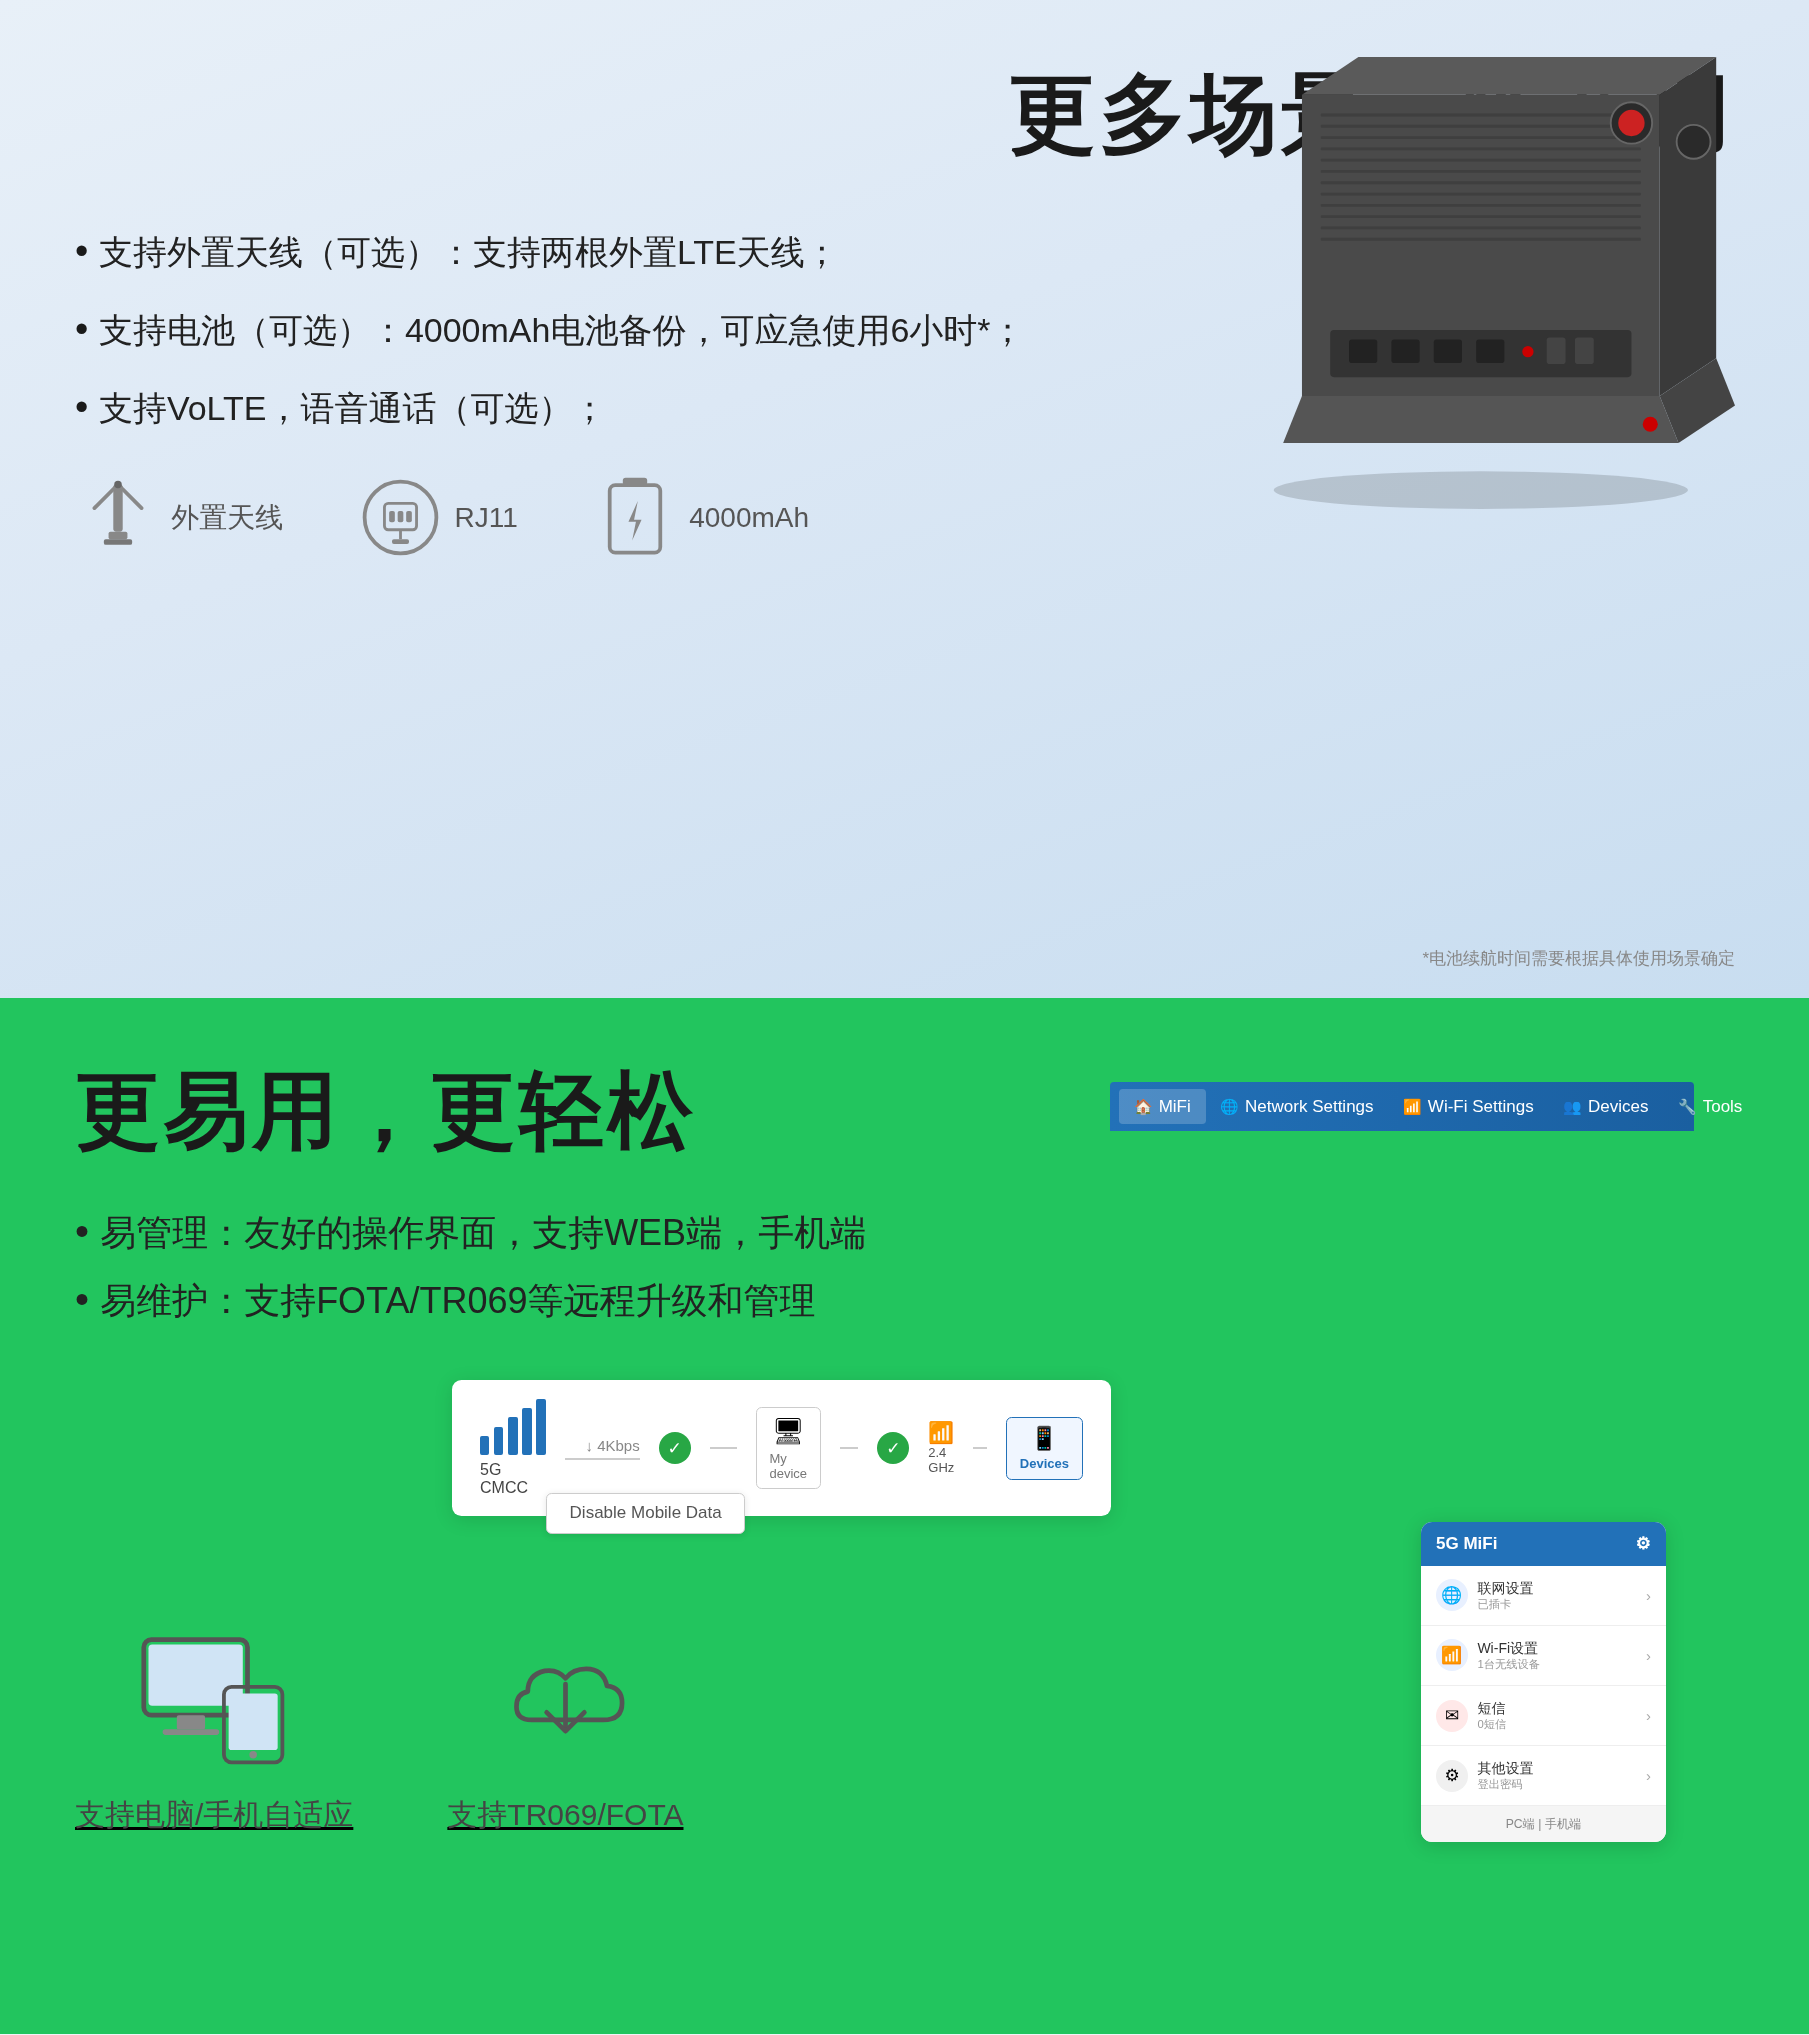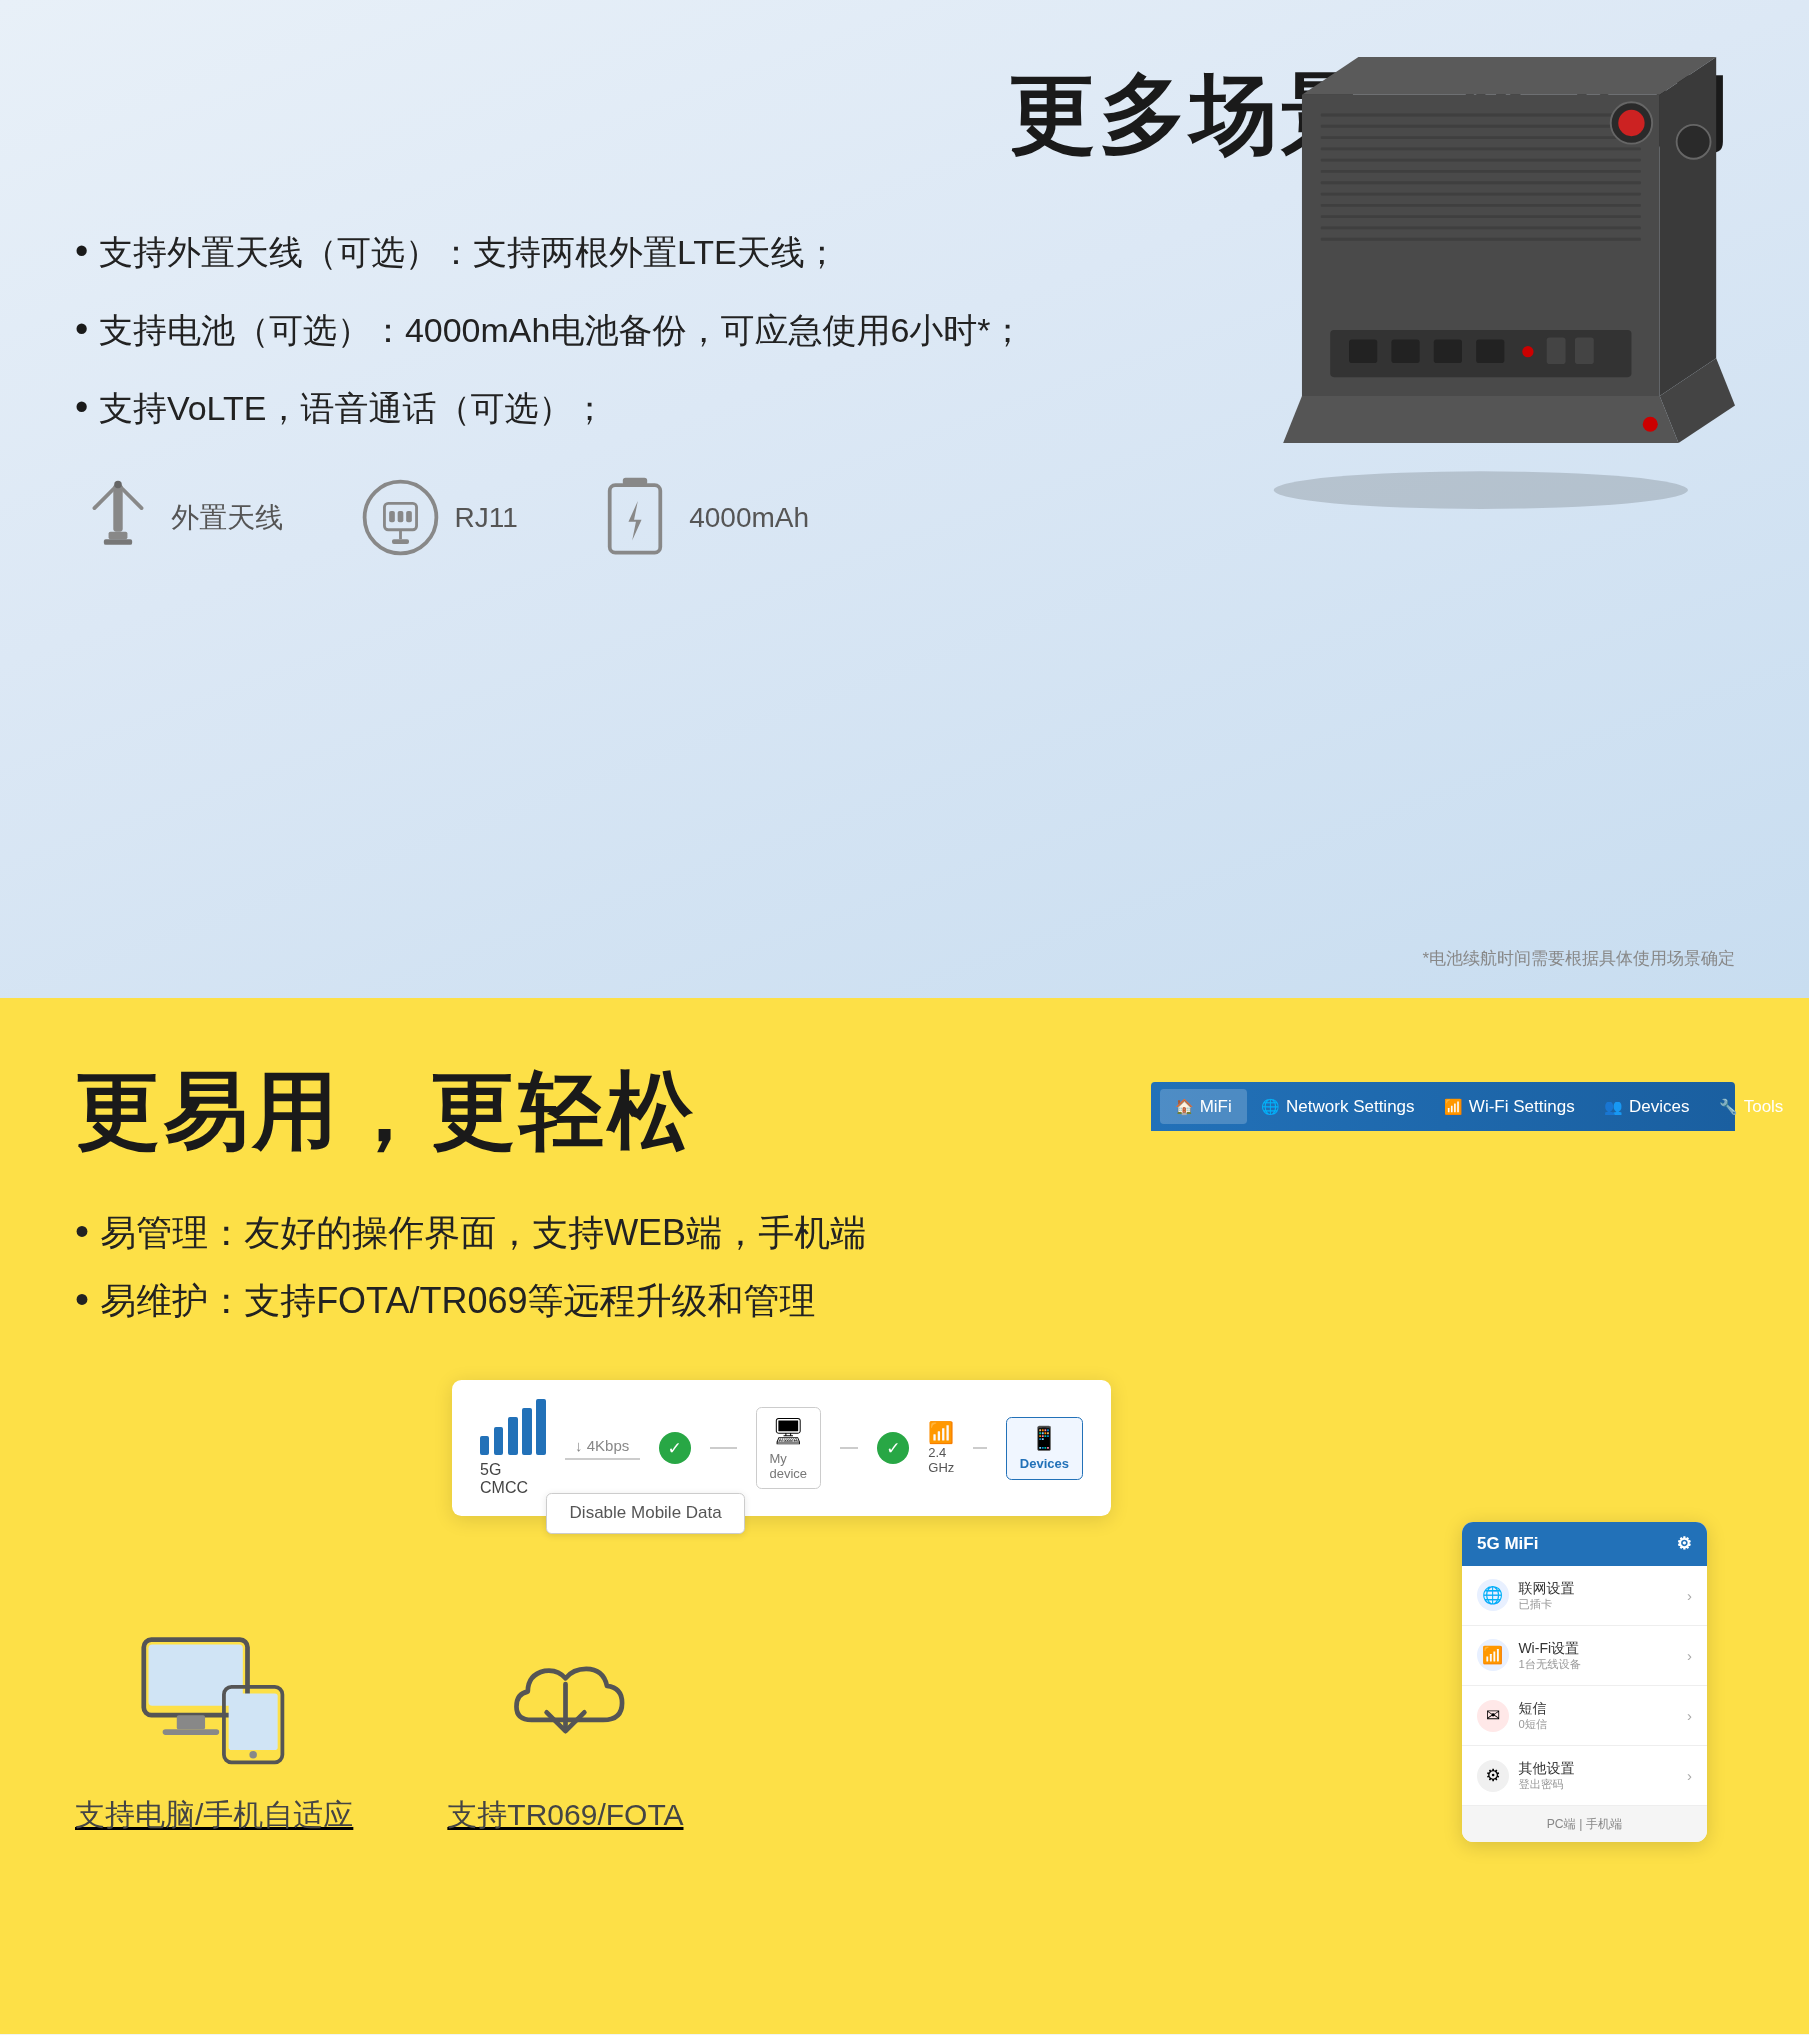--- a/index.html
+++ b/index.html
@@ -92,22 +92,22 @@
     .footnote {
       position: absolute;
       bottom: 28px;
       right: 75px;
       font-size: 17px;
       color: #888;
     }
 
     
     .section-bottom {
-      background: #fde047;
-      padding: 56px 75px 56px 75px;
+      background: #22c55e;
+      padding: 56px 116px 56px 75px;
       min-height: 1036px;
       position: relative;
     }
 
     .section-bottom .section-title {
       font-size: 85px;
       margin-bottom: 0px;
     }
 
     
@@ -423,21 +423,21 @@
         <div style="display:flex; align-items:flex-end; gap:4.7px; height:56px;">
           <div style="width:9.4px; height:19px; background:#2271b8; border-radius:1.9px;"></div>
           <div style="width:9.4px; height:28px; background:#2271b8; border-radius:1.9px;"></div>
           <div style="width:9.4px; height:38px; background:#2271b8; border-radius:1.9px;"></div>
           <div style="width:9.4px; height:47px; background:#2271b8; border-radius:1.9px;"></div>
           <div style="width:9.4px; height:56px; background:#2271b8; border-radius:1.9px;"></div>
         </div>
         <span style="font-size:16px; color:#444; margin-top:5.6px;">5G  CMCC</span>
       </div>
 
-      <div style="display:flex; flex-direction:column; align-items:center; gap:3.8px;">
+      <div style="display:flex; flex-direction:column; align-items:flex-end; gap:3.8px;">
         <span style="font-size:15px; color:#888;">↓ 4Kbps</span>
         <div style="width:75px; height:1.9px; background:#ccc;"></div>
       </div>
 
       <div style="width:32px; height:32px; background:#28a745; border-radius:50%; display:flex; align-items:center; justify-content:center; color:#fff; font-size:17px; flex-shrink:0;">✓</div>
 
       <div style="width:56px; height:1.9px; background:#ccc;"></div>
 
       <div style="border:1.9px solid #ccc; border-radius:5.6px; padding:7.5px 13px; display:flex; flex-direction:column; align-items:center; gap:3.8px;">
         <div style="font-size:26px;">🖥</div>

